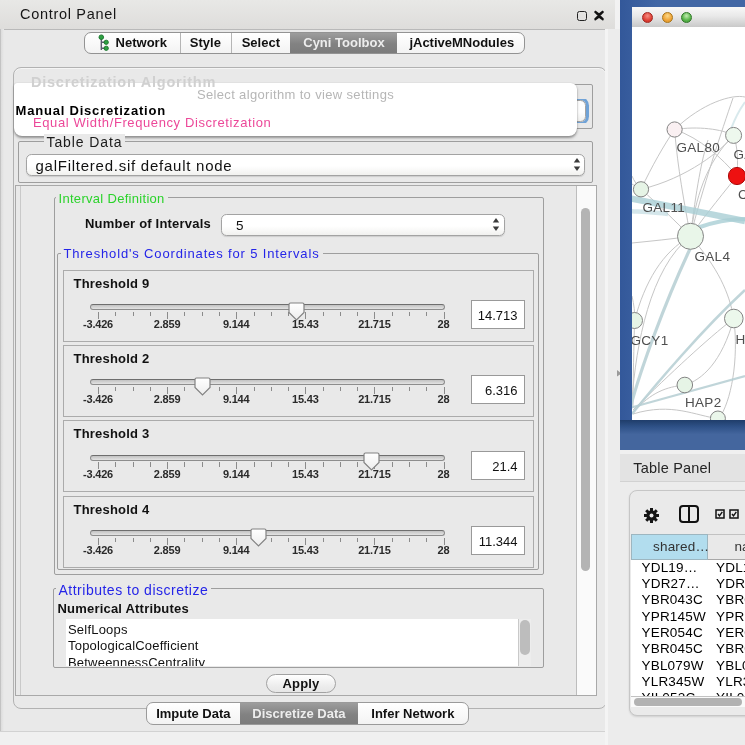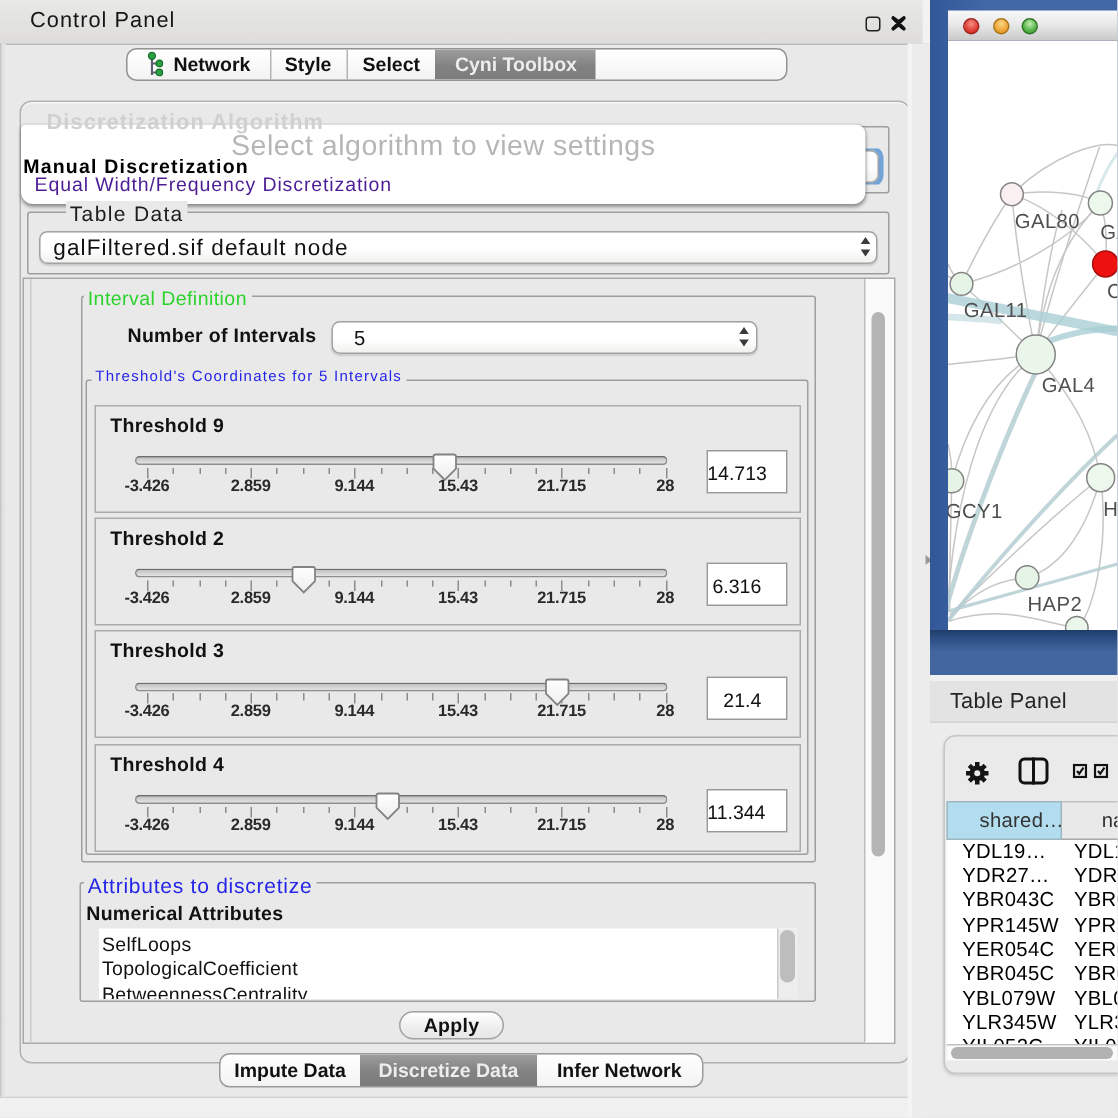--- a/index.html
+++ b/index.html
@@ -13,21 +13,21 @@
 .arrows{position:absolute;width:8px;height:14px;}
 .seg{position:absolute;top:0;bottom:0;display:flex;align-items:center;justify-content:center;
   font-size:13px;font-weight:bold;color:#111;}
 .segdark{background:linear-gradient(#9d9d9d,#828282 55%,#7c7c7c);color:#ededed;}
 .sep{position:absolute;top:0;bottom:0;width:1px;background:#b5b5b5;}
 .tbox{position:absolute;left:62.5px;width:469px;height:70px;border:1px solid #ababab;background:#e9e9e9;}
 .tbox .tt{position:absolute;left:10px;top:5px;font-size:13px;font-weight:bold;color:#111;letter-spacing:.2px;}
 .track{position:absolute;left:26.5px;top:33.5px;width:355px;height:6px;border-radius:3px;box-sizing:border-box;
   background:linear-gradient(#c2c2c2,#e3e3e3);border:1px solid #8d8d8d;border-top:1px solid #6e6e6e;}
 .vbox{position:absolute;left:407px;top:29.5px;width:54px;height:29px;border:1.5px solid #999;
-  background:#fff;font-size:13px;color:#111;text-align:right;line-height:29px;padding-right:16px;box-sizing:border-box;}
+  background:#fff;font-size:13px;color:#111;text-align:right;line-height:29px;padding-right:6px;box-sizing:border-box;}
 .thumb{position:absolute;top:31px;width:17px;height:19px;}
 .ticklbl{position:absolute;top:47px;font-size:11px;font-weight:bold;color:#2a2a2a;transform:translateX(-50%);letter-spacing:-.2px;}
 </style></head>
 <body>
 
 <div class="ab" style="left:0;top:0;width:608px;height:731px;background:#e9e9e9;border-bottom-right-radius:8px;"></div>
 <div class="ab" style="left:0;top:731px;width:617px;height:14px;background:#f0f0f0;"></div>
 <div class="ab" id="titlebar" style="left:0;top:0;width:679px;height:29px;
  background:linear-gradient(#e8e8e6,#dedddb);border-bottom:1px solid #b9b9b9;">
   <div class="ab" style="left:20px;top:6px;font-size:14.5px;color:#161616;letter-spacing:.7px;">Control Panel</div>
@@ -48,36 +48,37 @@
       <path d="M3.3 4.5 V16 M3.3 8.3 H7.8 M3.3 14.3 H7.8" stroke="#5c5c70" stroke-width="1.4" fill="none"></path>
       <circle cx="3.3" cy="3.2" r="2.3" fill="#2fa144" stroke="#17742a" stroke-width=".9"></circle>
       <circle cx="8.2" cy="8.3" r="2.15" fill="#2fa144" stroke="#17742a" stroke-width=".9"></circle>
       <circle cx="8.2" cy="14.3" r="2.15" fill="#2fa144" stroke="#17742a" stroke-width=".9"></circle>
     </svg>Network</div>
   <div class="sep" style="left:94.5px;"></div>
   <div class="seg" style="left:94.5px;width:51.8px;">Style</div>
   <div class="sep" style="left:146.3px;"></div>
   <div class="seg" style="left:146.3px;width:59.1px;">Select</div>
   <div class="seg segdark" style="left:205.4px;width:107.1px;">Cyni Toolbox</div>
+  <div class="seg" style="left:312.5px;width:128.5px;">jActiveMNodules</div>
 </div>
 
 <div class="ab" style="left:12.5px;top:67px;width:592px;height:640px;border:1px solid #b2b2b2;
  border-radius:8px;box-shadow:inset 0 1px 0 #f5f5f5;"></div>
 
 <div class="gbox" style="left:17.5px;top:83.5px;width:573.5px;height:43px;"></div>
 <div class="ab" style="left:560px;top:99px;width:32px;height:24px;overflow:hidden;">
   <div class="combo" style="left:-520px;top:1px;width:544px;height:19.5px;
    box-shadow:0 0 0 3px rgba(92,151,212,.85);"></div>
 </div>
 
 <div class="ab" id="popup" style="left:14px;top:82.5px;width:563px;height:53px;background:#fff;
  border-radius:3px 6px 8px 8px;box-shadow:0 2px 2.5px rgba(60,60,60,.5),0 0 1px rgba(0,0,0,.2);">
-  <div class="ab" style="left:0;top:4px;width:563px;text-align:center;font-size:19px;color:#b6b6b6;letter-spacing:.35px;">Select algorithm to view settings</div>
+  <div class="ab" style="left:0;top:4px;width:563px;text-align:center;font-size:13px;color:#b6b6b6;letter-spacing:.35px;">Select algorithm to view settings</div>
   <div class="ab" style="left:1.5px;top:20px;font-size:13px;font-weight:bold;color:#000;letter-spacing:.8px;">Manual Discretization</div>
-  <div class="ab" style="left:9px;top:32.5px;font-size:13px;color:#4c1d95;letter-spacing:.6px;">Equal Width/Frequency Discretization</div>
+  <div class="ab" style="left:19px;top:32.5px;font-size:13px;color:#ec4899;letter-spacing:.6px;">Equal Width/Frequency Discretization</div>
 </div>
 <div class="ab" style="left:31px;top:73.5px;font-size:14.5px;font-weight:bold;color:#d0d0d0;letter-spacing:.75px;">Discretization Algorithm</div>
 
 <div class="gbox" style="left:17.5px;top:140.5px;width:573.5px;height:40px;"></div>
 <div class="grouptitle ab" style="left:23.5px;top:133.5px;font-size:14px;letter-spacing:.9px;margin-left:20px;">Table Data</div>
 <div class="combo" style="left:25.5px;top:153.5px;width:557.5px;height:20px;">
   <div class="ct" style="font-size:15px;letter-spacing:.75px;">galFiltered.sif default node</div>
   <svg class="arrows" style="left:546px;top:3px;" viewBox="0 0 8 14">
     <path d="M4 0 L7.2 4.6 H0.8 Z" fill="#3a3a3a"></path>
       <path d="M4 13 L7.2 8.4 H0.8 Z" fill="#3a3a3a"></path>
@@ -96,21 +97,21 @@
 <div class="ab" style="left:85px;top:215.5px;font-size:13px;font-weight:bold;color:#111;letter-spacing:.2px;">Number of Intervals</div>
 <div class="combo" style="left:221px;top:214px;width:282px;height:19.5px;">
   <div class="ct" style="left:14px;">5</div>
   <svg class="arrows" style="left:270px;top:3px;" viewBox="0 0 8 14">
     <path d="M4 0 L7.2 4.6 H0.8 Z" fill="#3a3a3a"></path>
       <path d="M4 13 L7.2 8.4 H0.8 Z" fill="#3a3a3a"></path>
   </svg>
 </div>
 
 <div class="gbox" style="left:56.5px;top:253px;width:480px;height:315px;"></div>
-<div class="grouptitle ab" style="left:60.5px;top:246px;color:#2525e8;font-size:10px;letter-spacing:.85px;">Threshold's Coordinates for 5 Intervals</div>
+<div class="grouptitle ab" style="left:60.5px;top:246px;color:#2525e8;font-size:13px;letter-spacing:.85px;">Threshold's Coordinates for 5 Intervals</div>
 
 <div id="tboxes">
     <div class="tbox" style="top:269.5px;">
     <div class="tt">Threshold 9</div>
     <div class="track"></div>
     <div style="position:absolute;left:34.5px;top:41px;width:1px;height:7px;background:#8b8b8b;"></div>
       <div style="position:absolute;left:51.8px;top:41px;width:1px;height:4.5px;background:#8b8b8b;"></div>
       <div style="position:absolute;left:69.0px;top:41px;width:1px;height:4.5px;background:#8b8b8b;"></div>
       <div style="position:absolute;left:86.3px;top:41px;width:1px;height:4.5px;background:#8b8b8b;"></div>
       <div style="position:absolute;left:103.6px;top:41px;width:1px;height:7px;background:#8b8b8b;"></div>

